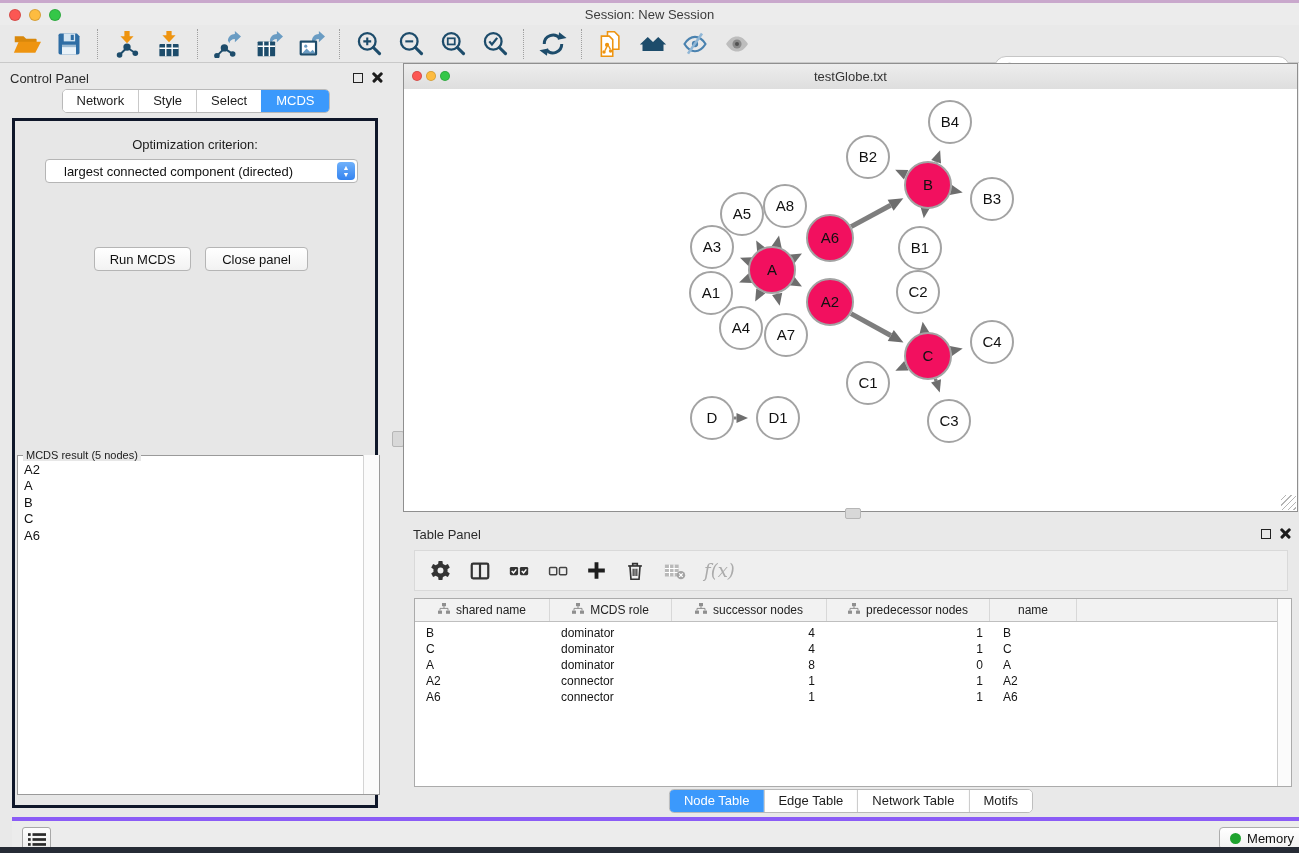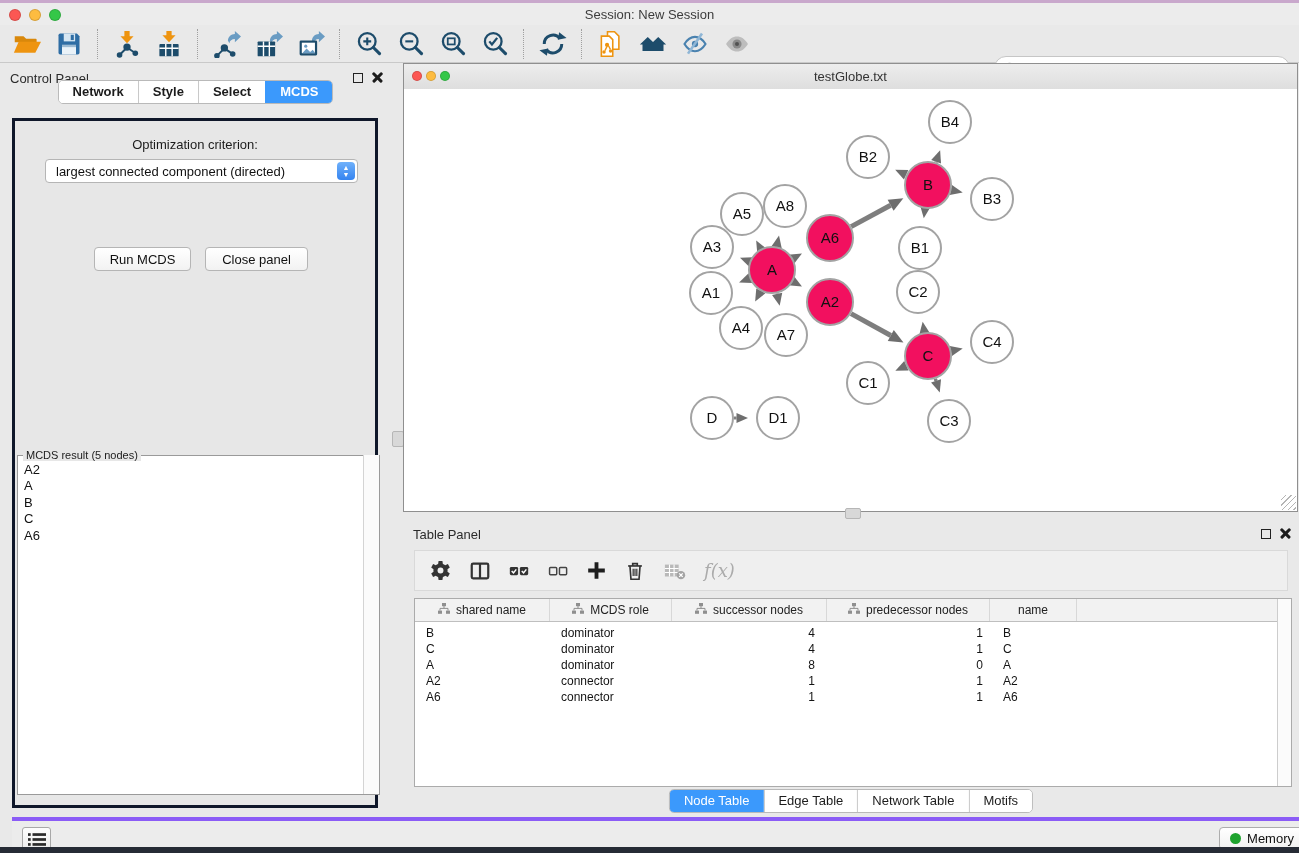--- a/index.html
+++ b/index.html
@@ -28,27 +28,27 @@
   .panel-title{position:absolute;left:10px;top:8px;font-size:13px;color:#2B2B2B;}
   .panel-btns{position:absolute;right:8px;top:9px;display:flex;gap:9px;align-items:center;}
   .float-icon{width:10px;height:10px;border:1.6px solid #222;box-sizing:border-box;}
   .close-icon{width:11px;height:11px;position:relative;}
   .close-icon:before,.close-icon:after{content:"";position:absolute;left:-1px;top:4px;width:13px;height:2.6px;background:#1C1C1C;border-radius:1px;}
   .close-icon:before{transform:rotate(45deg);} .close-icon:after{transform:rotate(-45deg);}
   .seg-tabs{display:flex;border:1px solid #B9B9B9;border-radius:5px;overflow:hidden;background:#fff;height:22px;}
   .seg-tab{font-size:13px;color:#1C1C1C;padding:0 14px;line-height:22px;border-left:1px solid #C9C9C9;background:#fff;cursor:default;}
   .seg-tab:first-child{border-left:none;}
   .seg-tab.active{background:#3B99FC;color:#fff;border-left-color:#3B99FC;}
-  #cp-tabs{position:absolute;top:17px;left:50%;transform:translateX(-50%);font-weight:bold;}
+  #cp-tabs{position:absolute;top:26px;left:50%;transform:translateX(-50%);}
   #cp-content{position:absolute;left:12px;top:55px;width:366px;height:690px;background:#E7E7E7;
       border:3px solid #0f172a;box-sizing:border-box;}
   #criterion-label{position:absolute;left:0;right:0;top:16px;text-align:center;font-size:13px;color:#1C1C1C;}
   #criterion-select{position:absolute;left:30px;top:38px;width:313px;height:24px;background:#fff;
       border:1px solid #B5B5B5;border-radius:4px;box-sizing:border-box;display:flex;align-items:center;}
-  #criterion-value{flex:1;font-size:13px;color:#111;padding-left:10px;white-space:nowrap;overflow:hidden;}
+  #criterion-value{flex:1;font-size:13px;color:#111;padding-left:18px;white-space:nowrap;overflow:hidden;}
   #criterion-stepper{width:18px;height:18px;margin-right:2px;border-radius:4px;
       background:linear-gradient(#6FB1FB,#3584F0);display:flex;flex-direction:column;align-items:center;justify-content:center;gap:1px;}
   #criterion-stepper span{color:#fff;font-size:7px;line-height:6px;}
   .cp-button{position:absolute;top:126px;height:24px;background:linear-gradient(#FFFFFF,#F2F2F2);
       border:1px solid #B5B5B5;border-radius:4px;font-size:13px;color:#111;
       display:flex;align-items:center;justify-content:center;box-sizing:border-box;}
   #run-btn{left:79px;width:97px;} #closepanel-btn{left:190px;width:103px;}
   #mcds-fieldset{position:absolute;left:2px;top:328px;width:361px;height:344px;margin:0;padding:0;
       border:1px solid #9A9A9A;background:#fff;}
   #mcds-fieldset legend{font-size:11px;color:#1C1C1C;margin-left:5px;padding:0 3px;background:#E7E7E7;}

